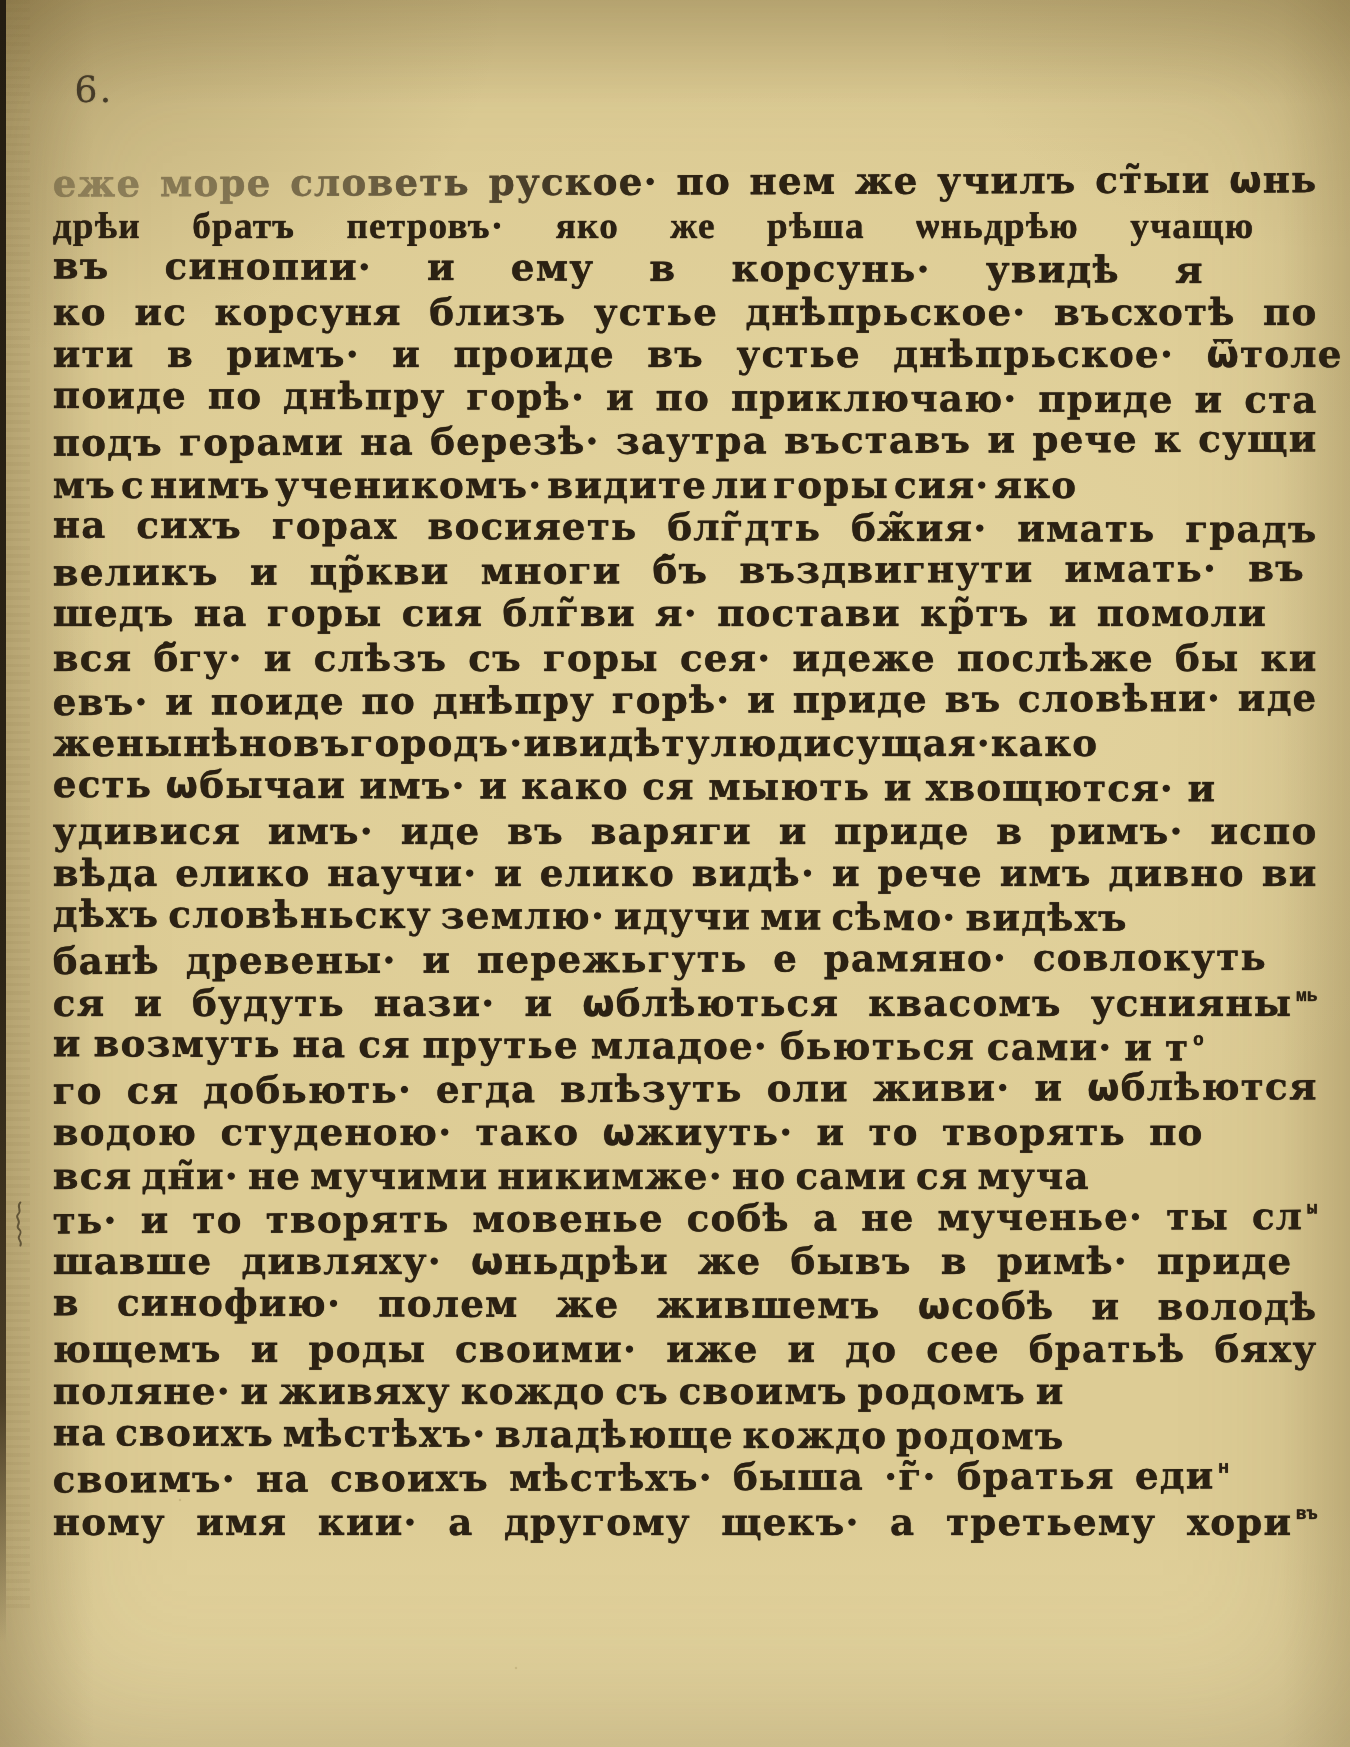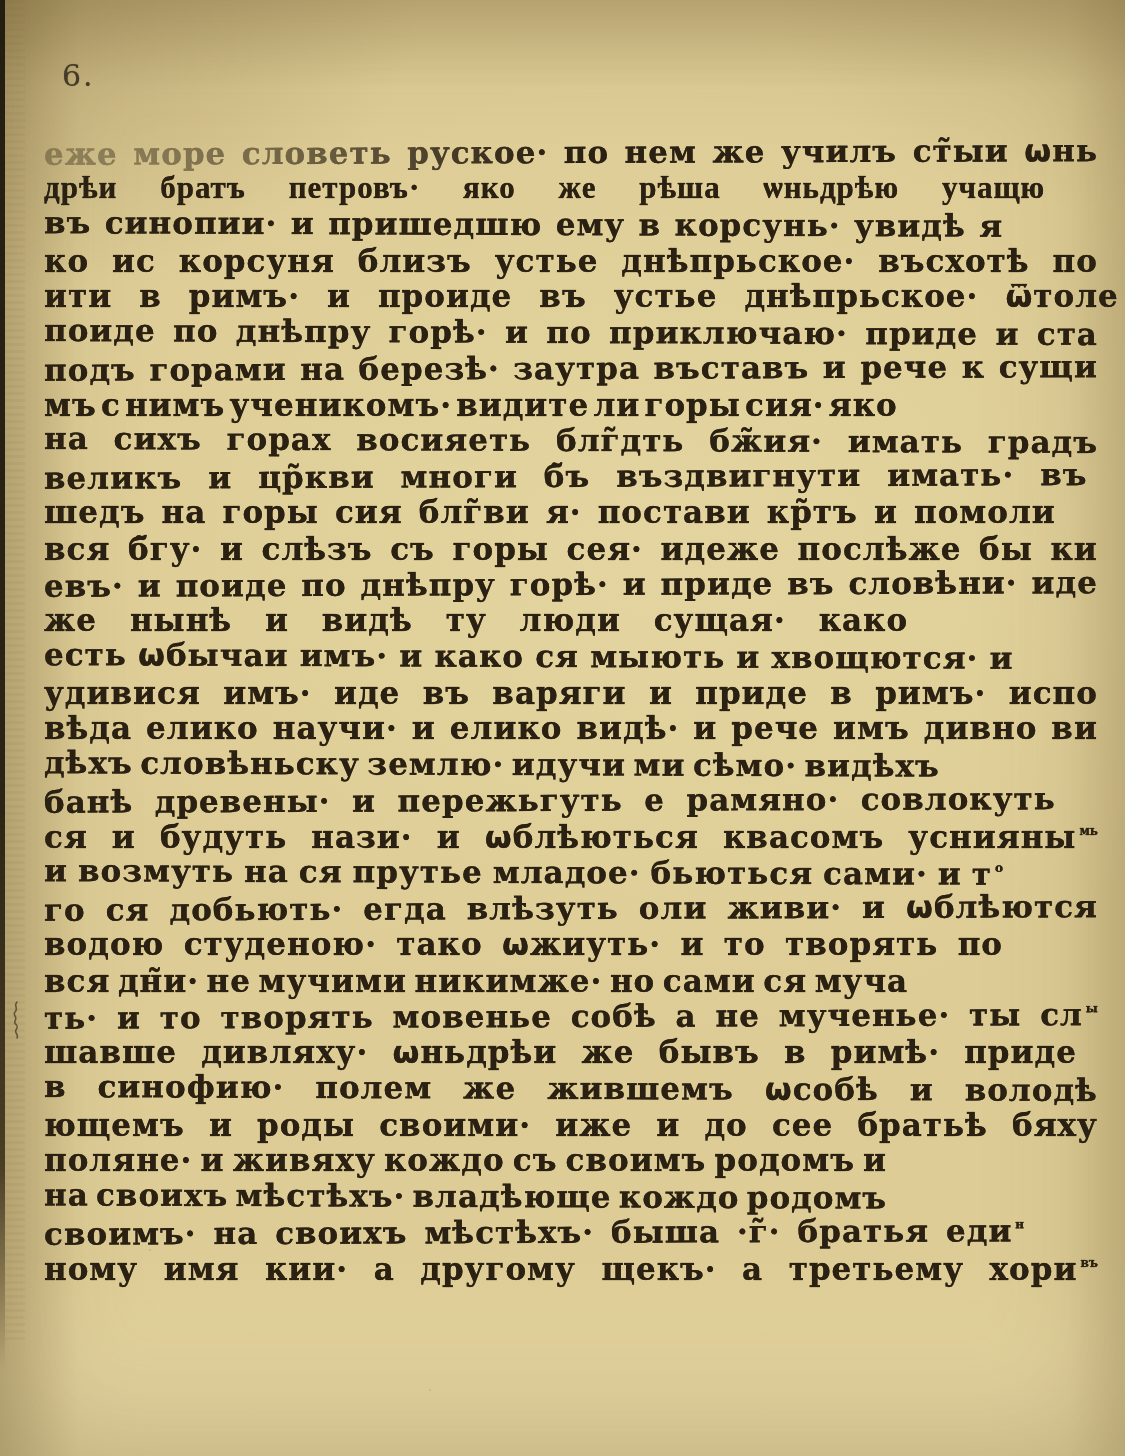--- a/index.html
+++ b/index.html
@@ -51,22 +51,23 @@
   }
   .line span{display:inline-block;}
   .line:nth-child(3n){transform:rotate(.22deg);}
   .line:nth-child(3n+1){transform:rotate(-.2deg);}
   .line:nth-child(4n){transform:translateY(1px);}
   .line:first-child{
     -webkit-mask-image:linear-gradient(90deg, rgba(0,0,0,.35) 0, rgba(0,0,0,.55) 20%, #000 48%);
             mask-image:linear-gradient(90deg, rgba(0,0,0,.35) 0, rgba(0,0,0,.55) 20%, #000 48%);
   }
   .sup{
-    font-size:12px;position:relative;top:-13px;margin-left:3px;
+    font-size:15px;position:relative;top:-13px;margin-left:3px;
     letter-spacing:0;
+    font-family:Liberation Mono, monospace;
   }
   .margin-mark{position:absolute;left:8px;top:1000px;opacity:.85;}
 </style>
 </head>
 <body>
 
 <div class="page">
   <div class="scan-edge"></div>
   <div class="scan-edge-rib"></div>
 
@@ -96,21 +97,20 @@
         <span>яко</span>
         <span>же</span>
         <span>рѣша</span>
         <span>ѡньдрѣю</span>
         <span>учащю</span>
       </div>
       <div class="line" style="width: 91%;">
         <span>въ</span>
         <span>синопии·</span>
         <span>и</span>
-        <span>пришедшю</span>
         <span>ему</span>
         <span>в</span>
         <span>корсунь·</span>
         <span>увидѣ</span>
         <span>я</span>
       </div>
       <div class="line" style="width: 100%; text-align: center;">
         <span>ко</span>
         <span>ис</span>
         <span>корсуня</span>
@@ -220,20 +220,21 @@
         <span>горѣ·</span>
         <span>и</span>
         <span>приде</span>
         <span>въ</span>
         <span>словѣни·</span>
         <span>иде</span>
       </div>
       <div class="line" style="width: 82%;">
         <span>же</span>
         <span>нынѣ</span>
+        <span>новъгородъ·</span>
         <span>и</span>
         <span>видѣ</span>
         <span>ту</span>
         <span>люди</span>
         <span>сущая·</span>
         <span>како</span>
       </div>
       <div class="line" style="width: 92%;">
         <span>есть</span>
         <span>ѡбычаи</span>

